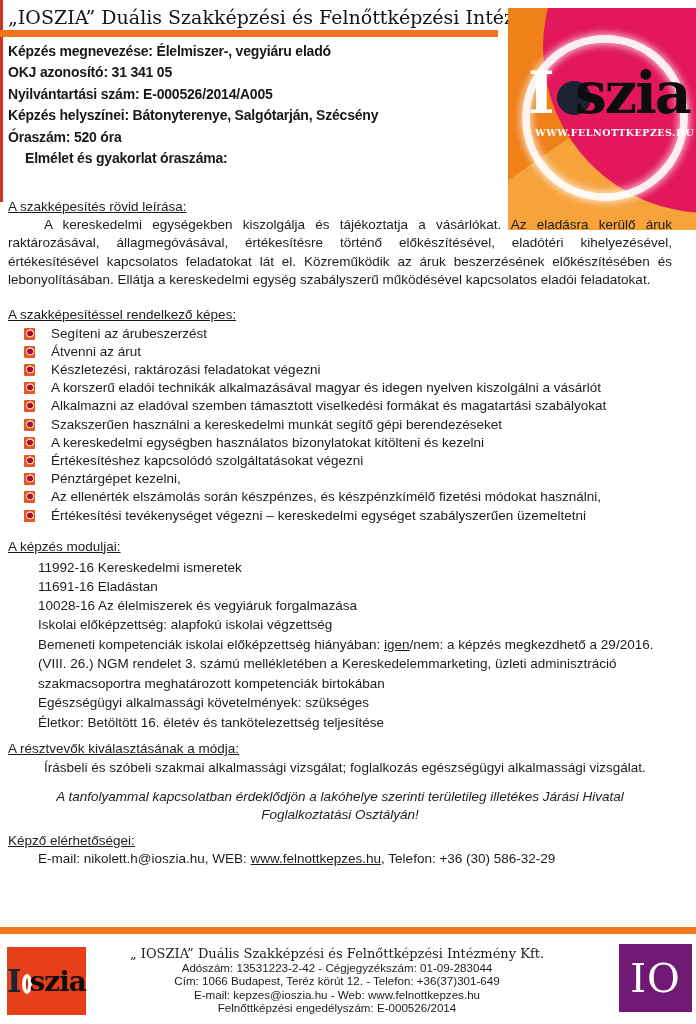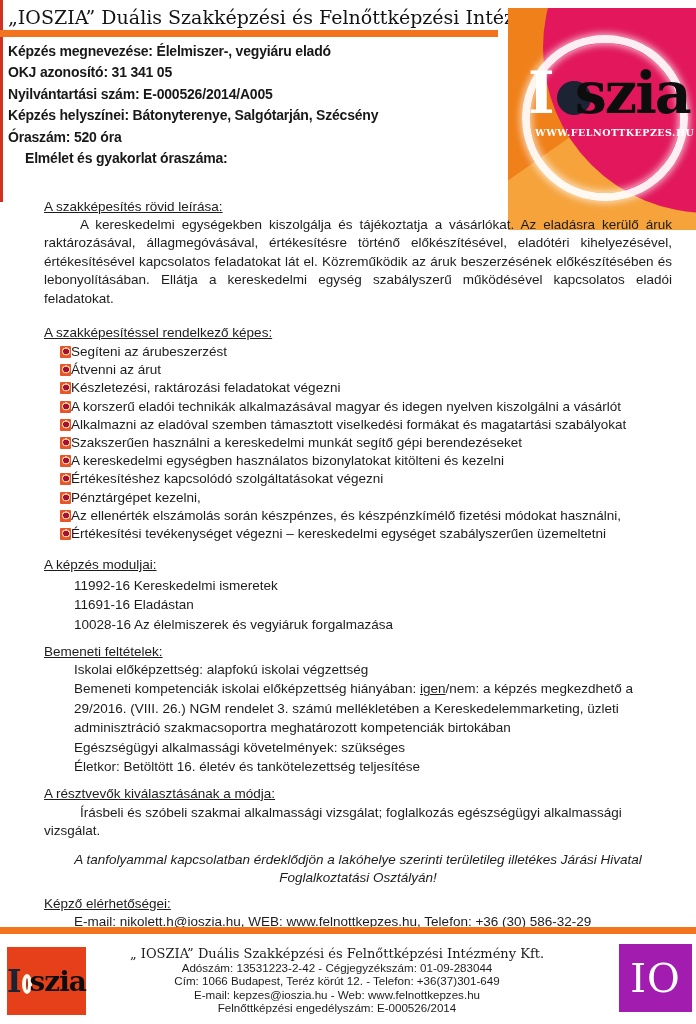--- a/index.html
+++ b/index.html
@@ -50,27 +50,27 @@
     width:34px; height:34px; border-radius:50%; background:#1c2433;
     align-self:center; margin:10px -16px 0 2px; z-index:0;
   }
   .logo .brand .szia { color:#0d0d0d; position:relative; z-index:1; letter-spacing:-2px; }
   .logo .brand-url {
     position:absolute; left:27px; top:119px; color:#ffffff;
     font-family:"DejaVu Serif", serif; font-weight:bold; font-size:9.5px; letter-spacing:0.5px;
   }
 
   
-  .content { position:absolute; top:198px; left:8px; right:24px;margin-left:36px; }
+  .content { position:absolute; top:198px; left:8px; right:24px; }
   .sec-h { font-size:13.5px; font-weight:normal; text-decoration:underline; margin:0; line-height:17px; color:#1c1c1c; }
   .mt { margin-top:16px; }
   .desc { margin:1px 0 0; line-height:18.4px; text-align:justify; text-indent:36px; }
 
   ul.bullets { list-style:none; margin:2px 0 0; padding:0 0 0 16px; }
-  ul.bullets li { display:flex; gap:0; line-height:18.2px; }
+  ul.bullets li { display:flex; gap:16px; line-height:18.2px; }
   .bullet-icon {
     flex:0 0 11px; width:11px; height:12px; margin-top:3px; border-radius:1px;
     background:radial-gradient(circle at 55% 45%, #a5103a 0 30%, #ffc690 33% 44%, #e8552a 47% 100%);
   }
 
   .modules { margin-top:3px; padding-left:30px; line-height:19.2px; }
 
   .entry { margin-top:0; padding-left:30px; line-height:19.5px; }
   .entry .wrapline { max-width:620px; }
   .u { text-decoration:underline; }
@@ -95,21 +95,21 @@
     width:12px; height:12px; border:4px solid #fffdf0; border-radius:50%;
     background:#b8291b; margin:6px -2px 0 0;
   }
   .footer-logo-left .fszia { color:#0d0d0d; font-size:28px; letter-spacing:-1px; }
   .footer-center {
     position:absolute; left:86px; right:108px; top:946px; text-align:center;
     font-size:11.6px; line-height:13.4px; color:#1c1c1c;
   }
   .footer-company { font-family:"DejaVu Serif", serif; font-size:13px; line-height:15px; }
   .footer-logo-right {
-    position:absolute; right:4px; top:944px; width:73px; height:68px; background:#a21caf;
+    position:absolute; right:4px; top:944px; width:73px; height:68px; background:#701a75;
     display:flex; align-items:center; justify-content:center;
     color:#ffffff; font-family:"DejaVu Serif", serif; font-size:40px; letter-spacing:1px;
   }
 </style>
 </head>
 <body>
 
 <div class="left-line"></div>
 
 <div class="title">„IOSZIA” Duális Szakképzési és Felnőttképzési Intézmény</div>
@@ -202,21 +202,20 @@
     </ul>
 
   <h2 class="sec-h" style="margin-top:13px">A képzés moduljai:</h2>
   <div class="modules">
 
   <div>11992-16 Kereskedelmi ismeretek</div>
       <div>11691-16 Eladástan</div>
       <div>10028-16 Az élelmiszerek és vegyiáruk forgalmazása</div>
     </div>
 
-  <h2 class="sec-h" style="margin-top:9px">Bemeneti feltételek:</h2>
   <div class="entry">
     <div>Iskolai előképzettség: alapfokú iskolai végzettség</div>
     <div class="wrapline"><span>Bemeneti kompetenciák iskolai előképzettség hiányában: </span><span class="u">igen</span><span>/nem: a képzés megkezdhető a 29/2016. (VIII. 26.) NGM rendelet 3. számú mellékletében a Kereskedelemmarketing, üzleti adminisztráció szakmacsoportra meghatározott kompetenciák birtokában</span></div>
     <div>Egészségügyi alkalmassági követelmények: szükséges</div>
     <div>Életkor: Betöltött 16. életév és tankötelezettség teljesítése</div>
   </div>
 
   <h2 class="sec-h" style="margin-top:8px">A résztvevők kiválasztásának a módja:</h2>
   <p class="selection">Írásbeli és szóbeli szakmai alkalmassági vizsgálat; foglalkozás egészségügyi alkalmassági vizsgálat.</p>
 

